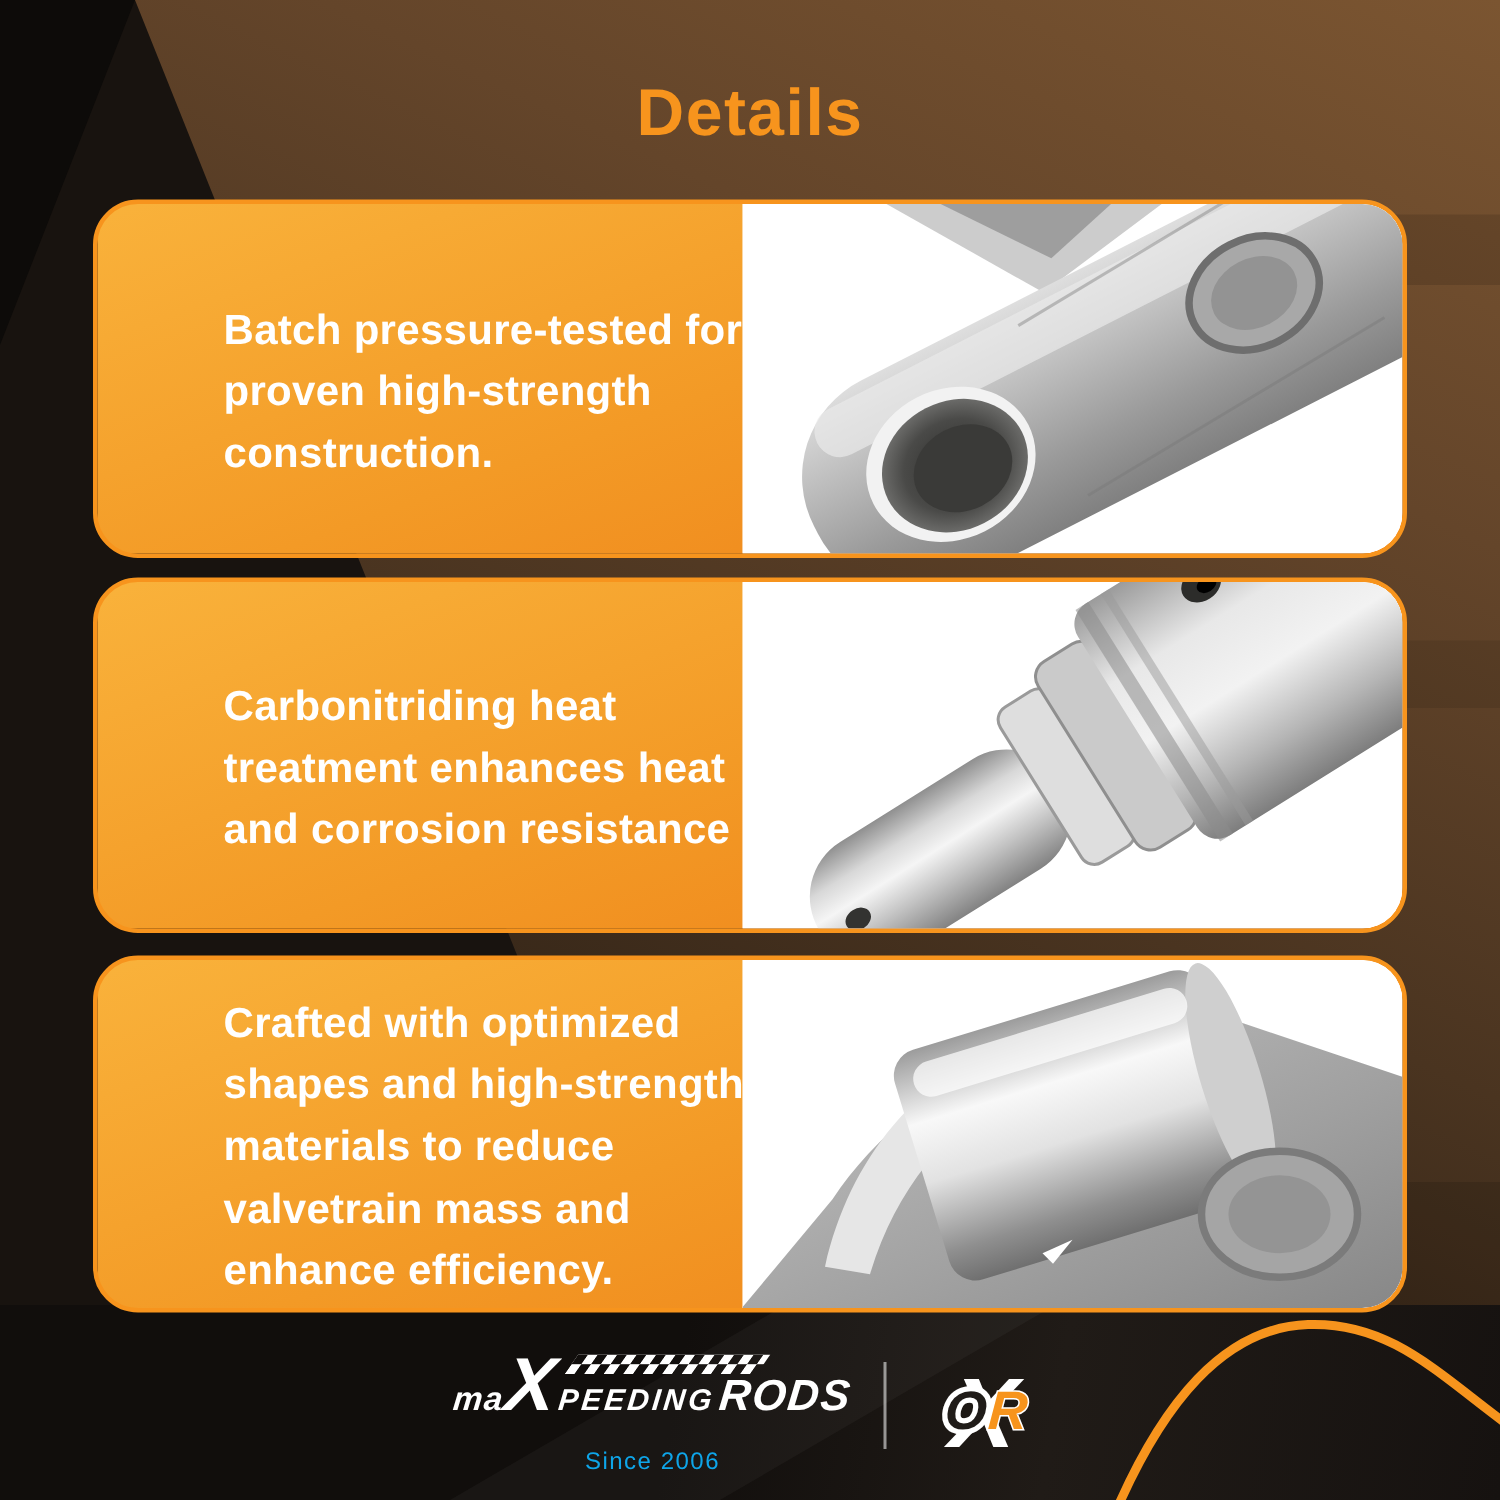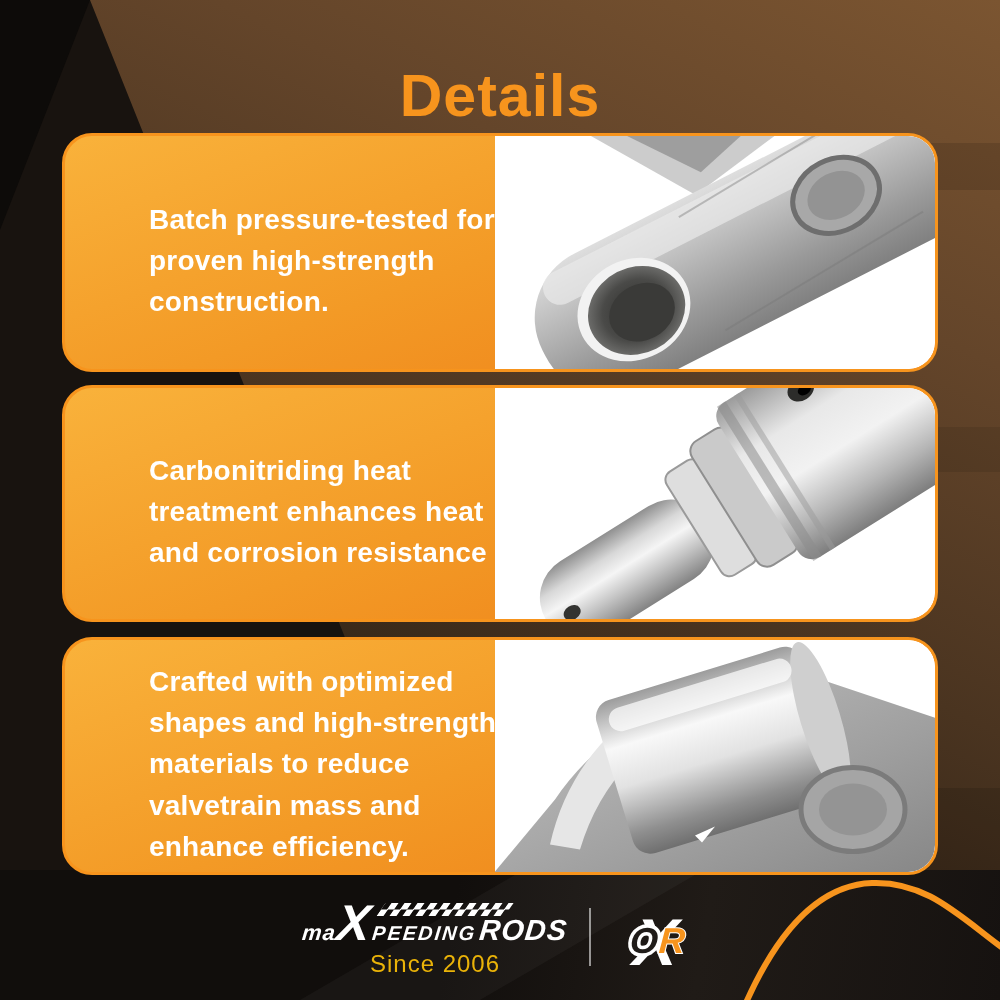--- a/index.html
+++ b/index.html
@@ -27,21 +27,21 @@
   }
   .footer-facet{
     position:absolute;left:0;right:0;top:872px;bottom:0;
     background:rgba(255,255,255,.035);
     clip-path:polygon(30% 100%,52% 0,70% 0,48% 100%);
   }
   .swoosh{position:absolute;right:0;bottom:0;width:300px;height:145px;}
   
   .title{
     position:absolute;top:22px;left:0;width:100%;text-align:center;
-    font-size:59px;font-weight:bold;letter-spacing:1px;color:var(--accent,#F7941D);
+    font-size:44px;font-weight:bold;letter-spacing:1px;color:var(--accent,#F7941D);
   }
   
   .card{
     position:absolute;left:62px;width:876px;box-sizing:border-box;
     border-radius:30px;border:3px solid var(--accent,#F7941D);
     background:linear-gradient(160deg,var(--card-g1,#F9B23B) 0%,#F39A26 50%,var(--card-g2,#EE7F17) 100%);
     overflow:hidden;
   }
   .card1{top:133px;height:239px;}
   .card2{top:385px;height:237px;}
@@ -71,21 +71,21 @@
   }
   .lm-ma{font-size:22px;letter-spacing:1px;}
   .lm-x{font-size:50px;line-height:.82;}
   .lm-peeding{font-size:20px;letter-spacing:2px;margin-left:3px;}
   .lm-rods{font-size:29px;letter-spacing:1px;margin-left:3px;}
   .checkers{
     position:absolute;top:0px;left:78px;width:128px;height:13px;
     background-image:conic-gradient(#fff 0 25%,transparent 0 50%,#fff 0 75%,transparent 0);
     background-size:13px 13px;transform:skewX(-35deg);
   }
-  .since{color:#eab308;font-size:24px;margin-top:3px;letter-spacing:1px;}
+  .since{color:#0ea5e9;font-size:16px;margin-top:18px;letter-spacing:1px;}
   .divider{width:2px;height:58px;background:rgba(255,255,255,.55);margin-top:5px;}
   .xor-logo{margin-top:-4px;}
 </style>
 </head>
 <body>
 
 <div class="canvas">
 
   <div class="bg-brown"></div>
   <div class="bg-band band1"></div>

